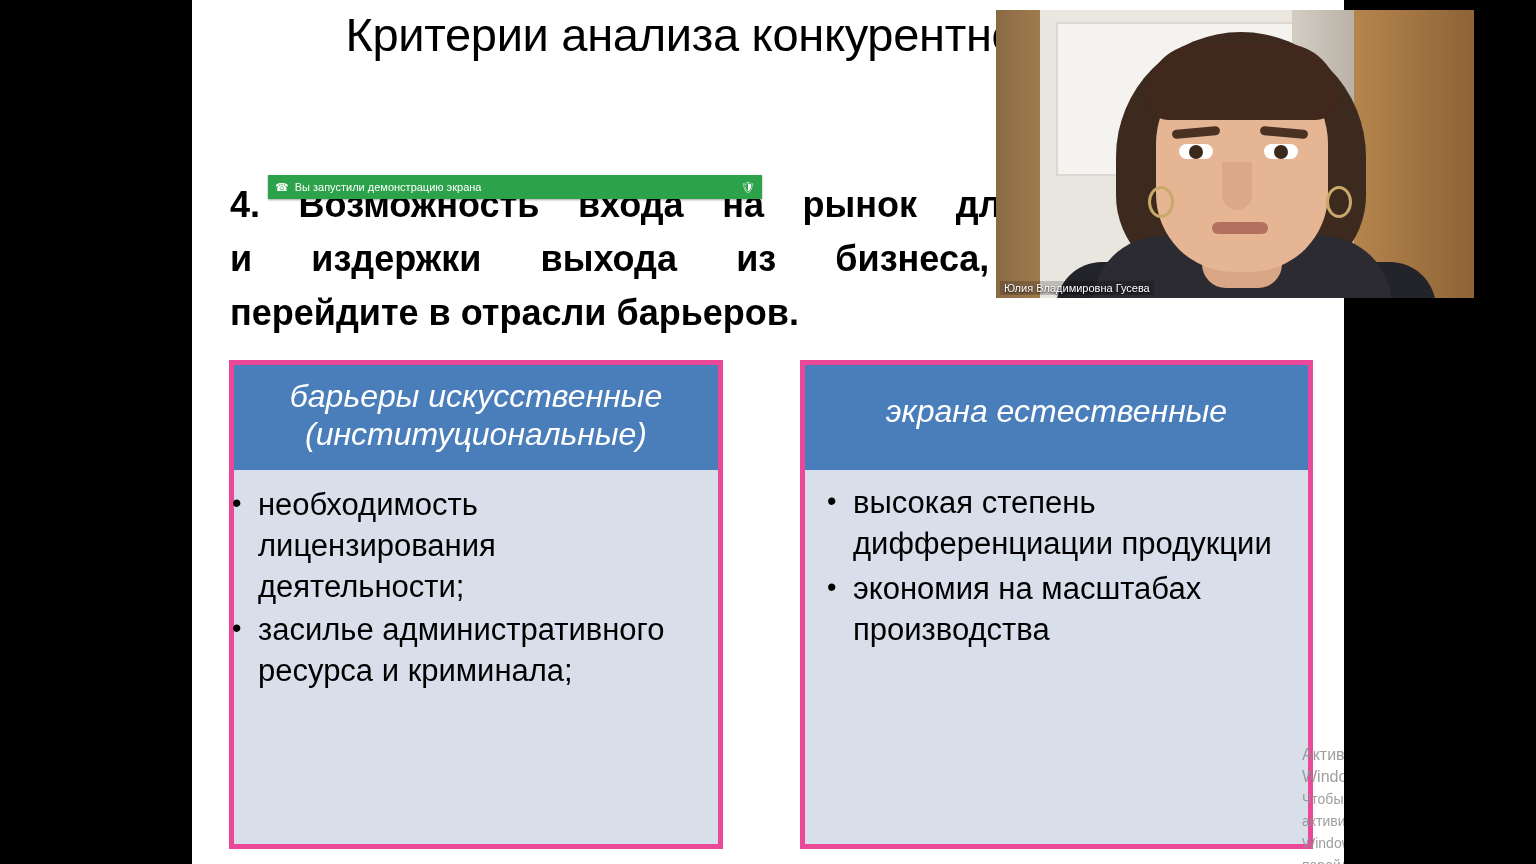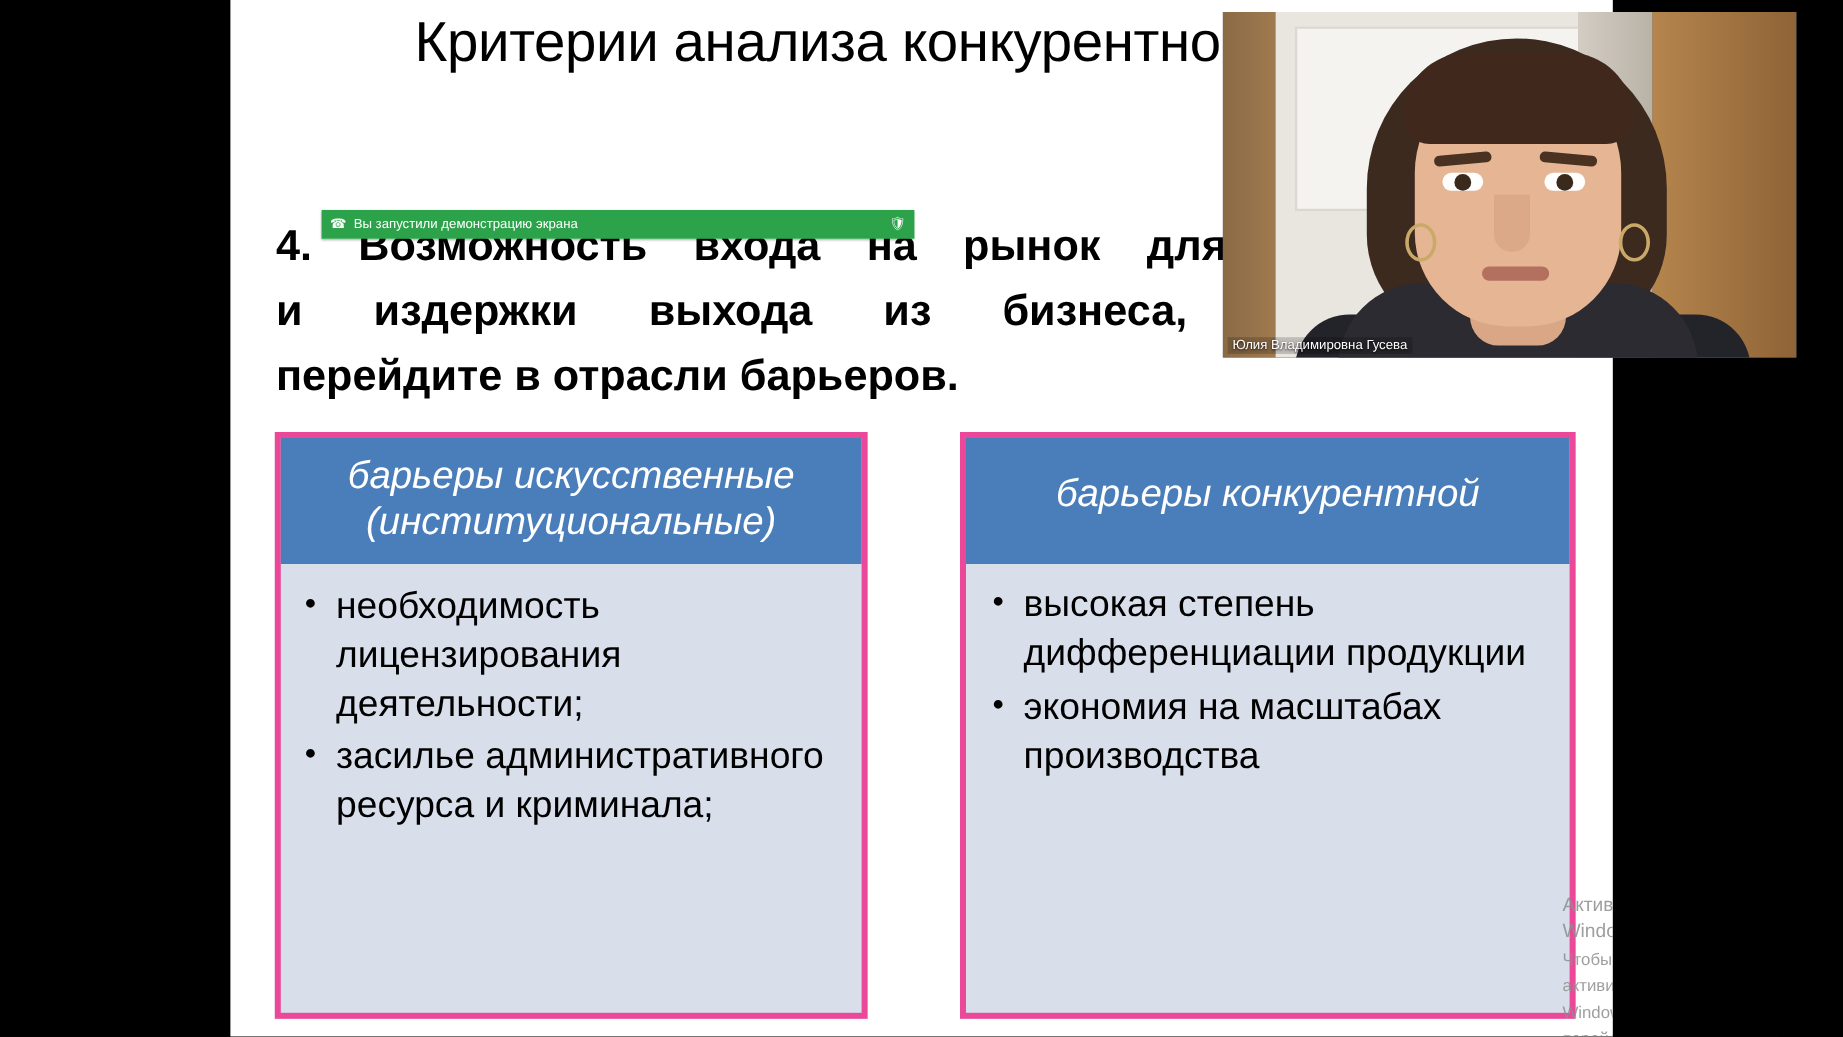--- a/index.html
+++ b/index.html
@@ -80,21 +80,21 @@
     font-size: 32px;
     line-height: 38px;
     text-align: center;
     padding: 12px 10px 13px 10px;
     box-sizing: border-box;
   }
   #box-left .box-header { height: 105px; }
   #box-right .box-header { height: 105px; padding-top: 27px; }
   .box-list {
     margin: 0;
-    padding: 14px 12px 0 46px;
+    padding: 14px 12px 0 24px;
     list-style: none;
     color: #000000;
     font-size: 31px;
     line-height: 41px;
   }
   .box-list li {
     position: relative;
     margin-bottom: 2px;
   }
   .box-list li::before {
@@ -142,21 +142,21 @@
     white-space: nowrap;
   }
   #share-bar .sq {
     width: 8px; height: 8px; background: #ffffff; display: inline-block;
   }
   .ico { display: inline-block; line-height: 1; }
 
   
   #pip {
     position: absolute;
-    left: 1019px;
+    left: 996px;
     top: 10px;
     width: 478px;
     height: 288px;
     background: #6b6b6b;
     overflow: hidden;
     z-index: 40;
   }
   #pip .wall-left {
     position: absolute; left: 0; top: 0; width: 44px; height: 100%;
     background: linear-gradient(90deg,#8a6a45,#a07a4f);
@@ -272,21 +272,21 @@
 
     <div class="box" id="box-left">
       <div class="box-header">барьеры искусственные (институциональные)</div>
       <ul class="box-list">
         <li>необходимость лицензирования деятельности;</li>
         <li>засилье административного ресурса и криминала;</li>
       </ul>
     </div>
 
     <div class="box" id="box-right">
-      <div class="box-header">барьеры конкурентной</div>
+      <div class="box-header">экрана естественные</div>
       <ul class="box-list">
         <li>высокая степень дифференциации продукции</li>
         <li>экономия на масштабах производства</li>
       </ul>
     </div>
 
     <div id="watermark">
       <div class="wm-title">Активация Windows</div>
       <div class="wm-sub">Чтобы активировать Windows, перейдите в раздел "Параметры".</div>
     </div>

